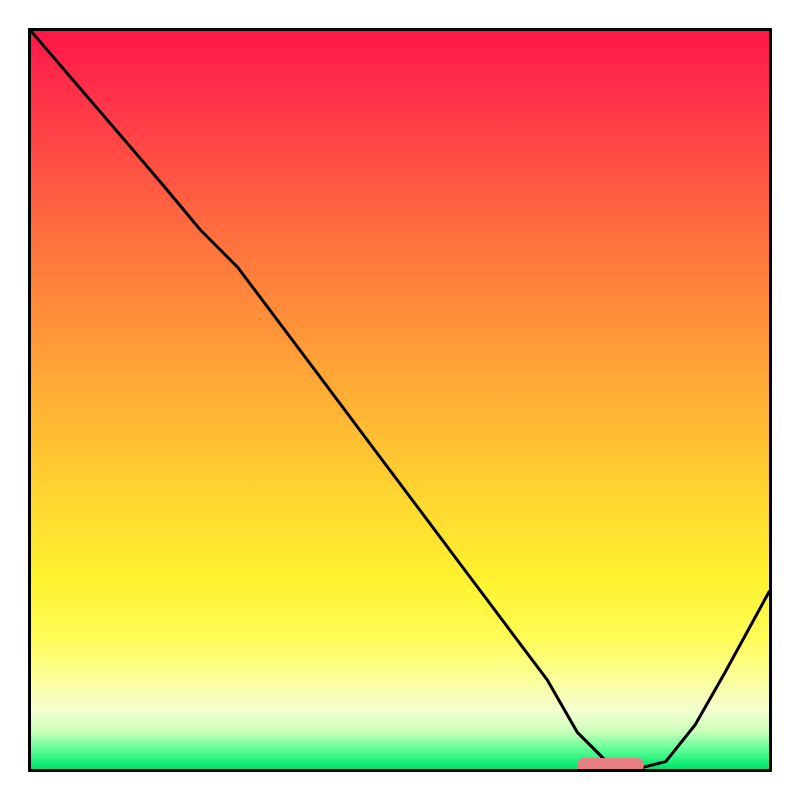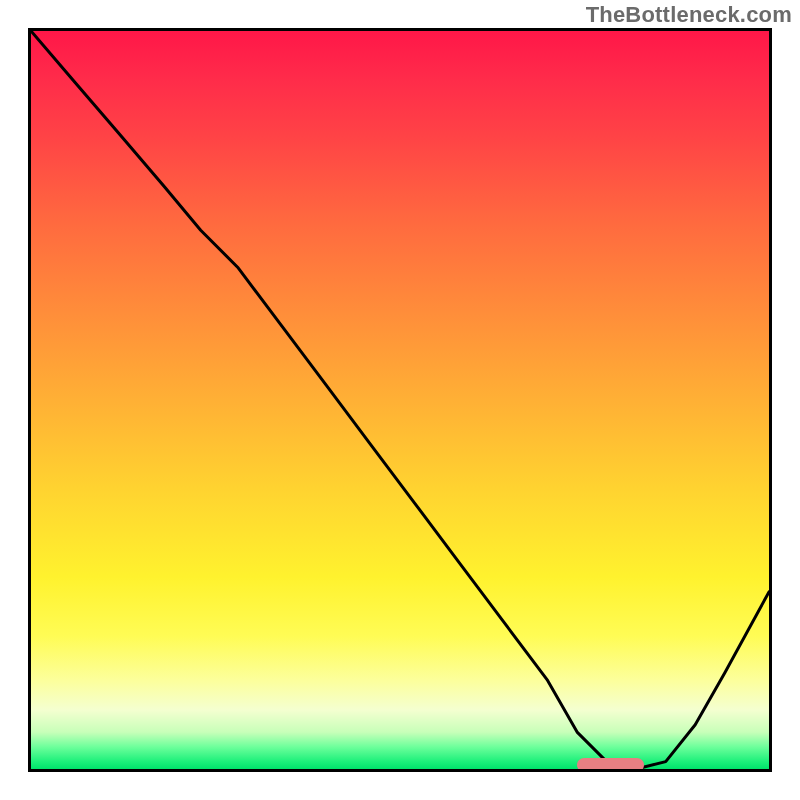--- a/index.html
+++ b/index.html
@@ -67,21 +67,20 @@
     height: 14px;
     border-radius: 7px;
     background: #e77f82;
   }
 </style>
 </head>
 <body>
 
 <div class="wrap">
 
-  <div class="watermark">TheBottleneck.com</div>
 
   <div class="plot">
     <div class="gradient"></div>
 
     <svg class="curve" viewBox="0 0 738 738" preserveAspectRatio="none">
       <path id="curve-path" fill="none" stroke-width="3" stroke-linejoin="round" stroke-linecap="round" stroke="#000000" d="M0.0 0.0 L44.3 51.7 L88.6 103.3 L132.8 155.0 L169.7 199.3 L206.6 236.2 L250.9 295.2 L295.2 354.2 L339.5 413.3 L383.8 472.3 L428.0 531.4 L472.3 590.4 L516.6 649.4 L546.1 701.1 L575.6 730.6 L605.2 738.0 L634.7 730.6 L664.2 693.7 L693.7 642.1 L738.0 560.9"></path>
     </svg>
 
     <div class="marker" id="marker" style="left: 546.12px; width: 66.42px; top: 727.31px; background: rgb(231, 127, 130);"></div>
   </div>

